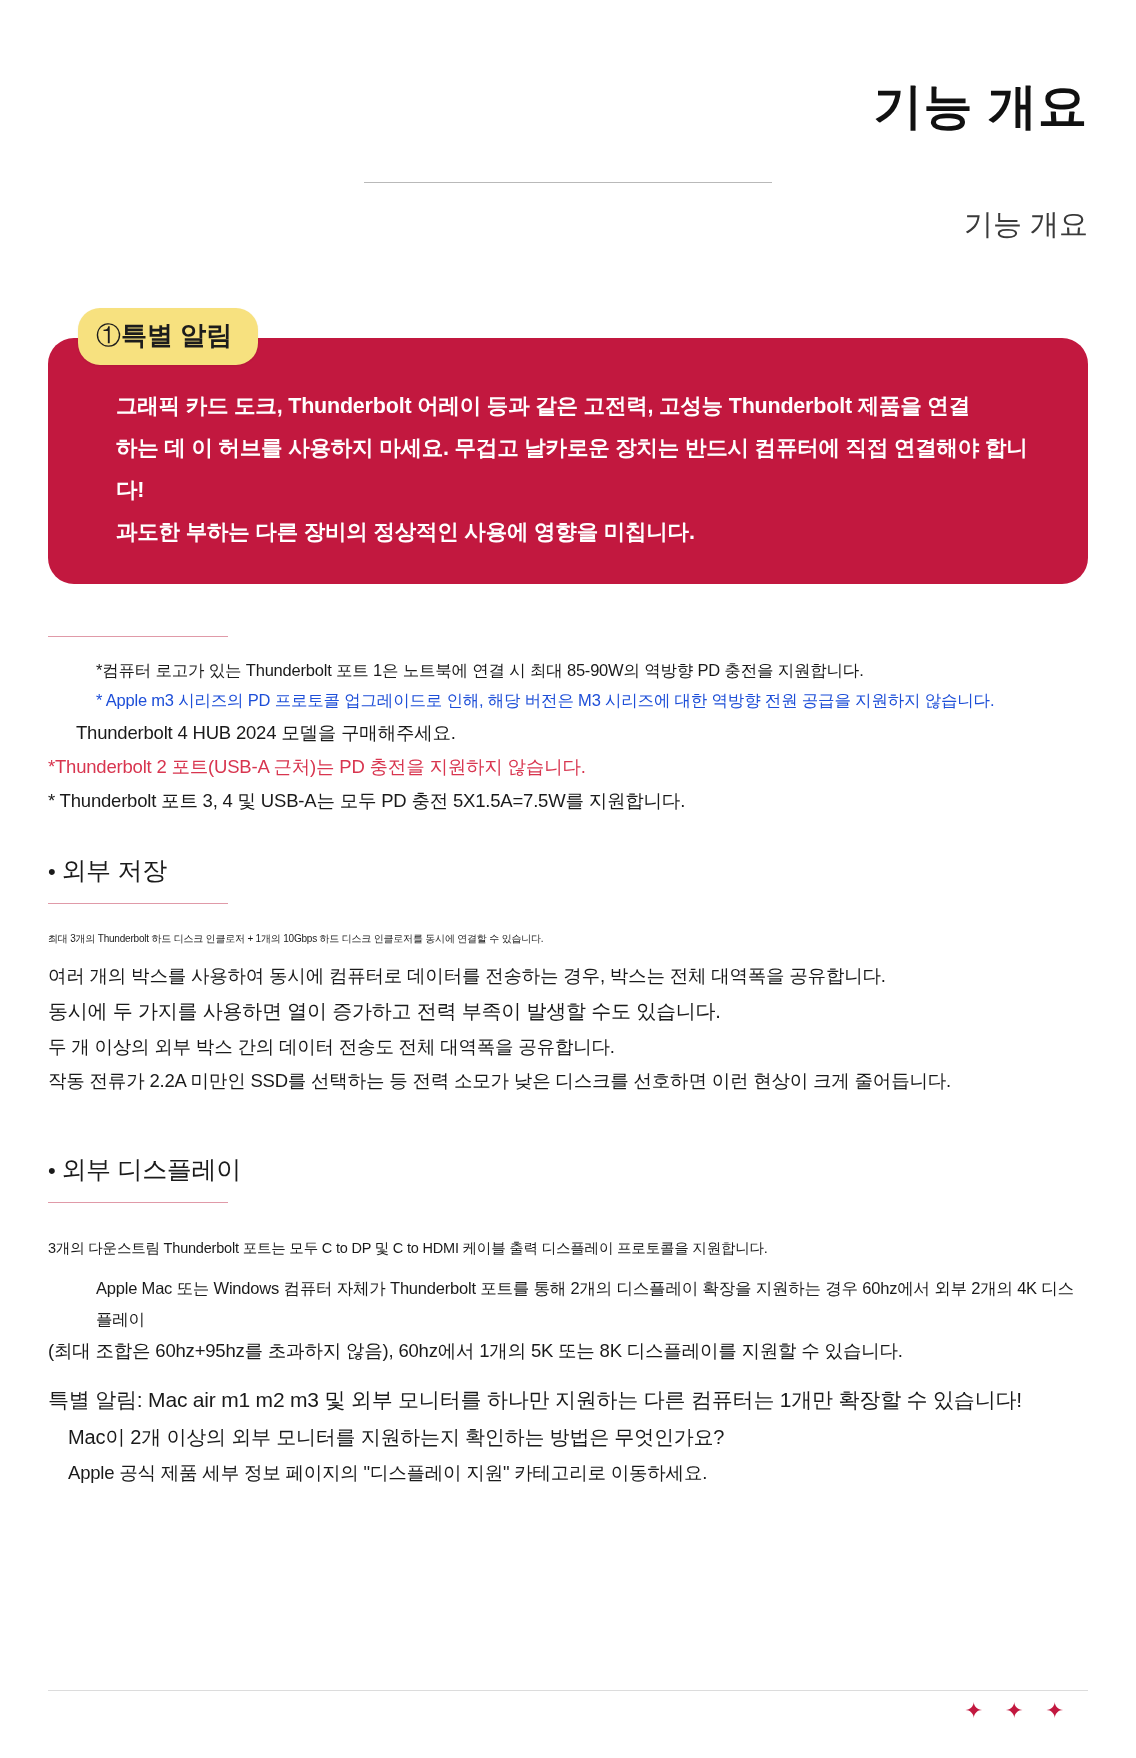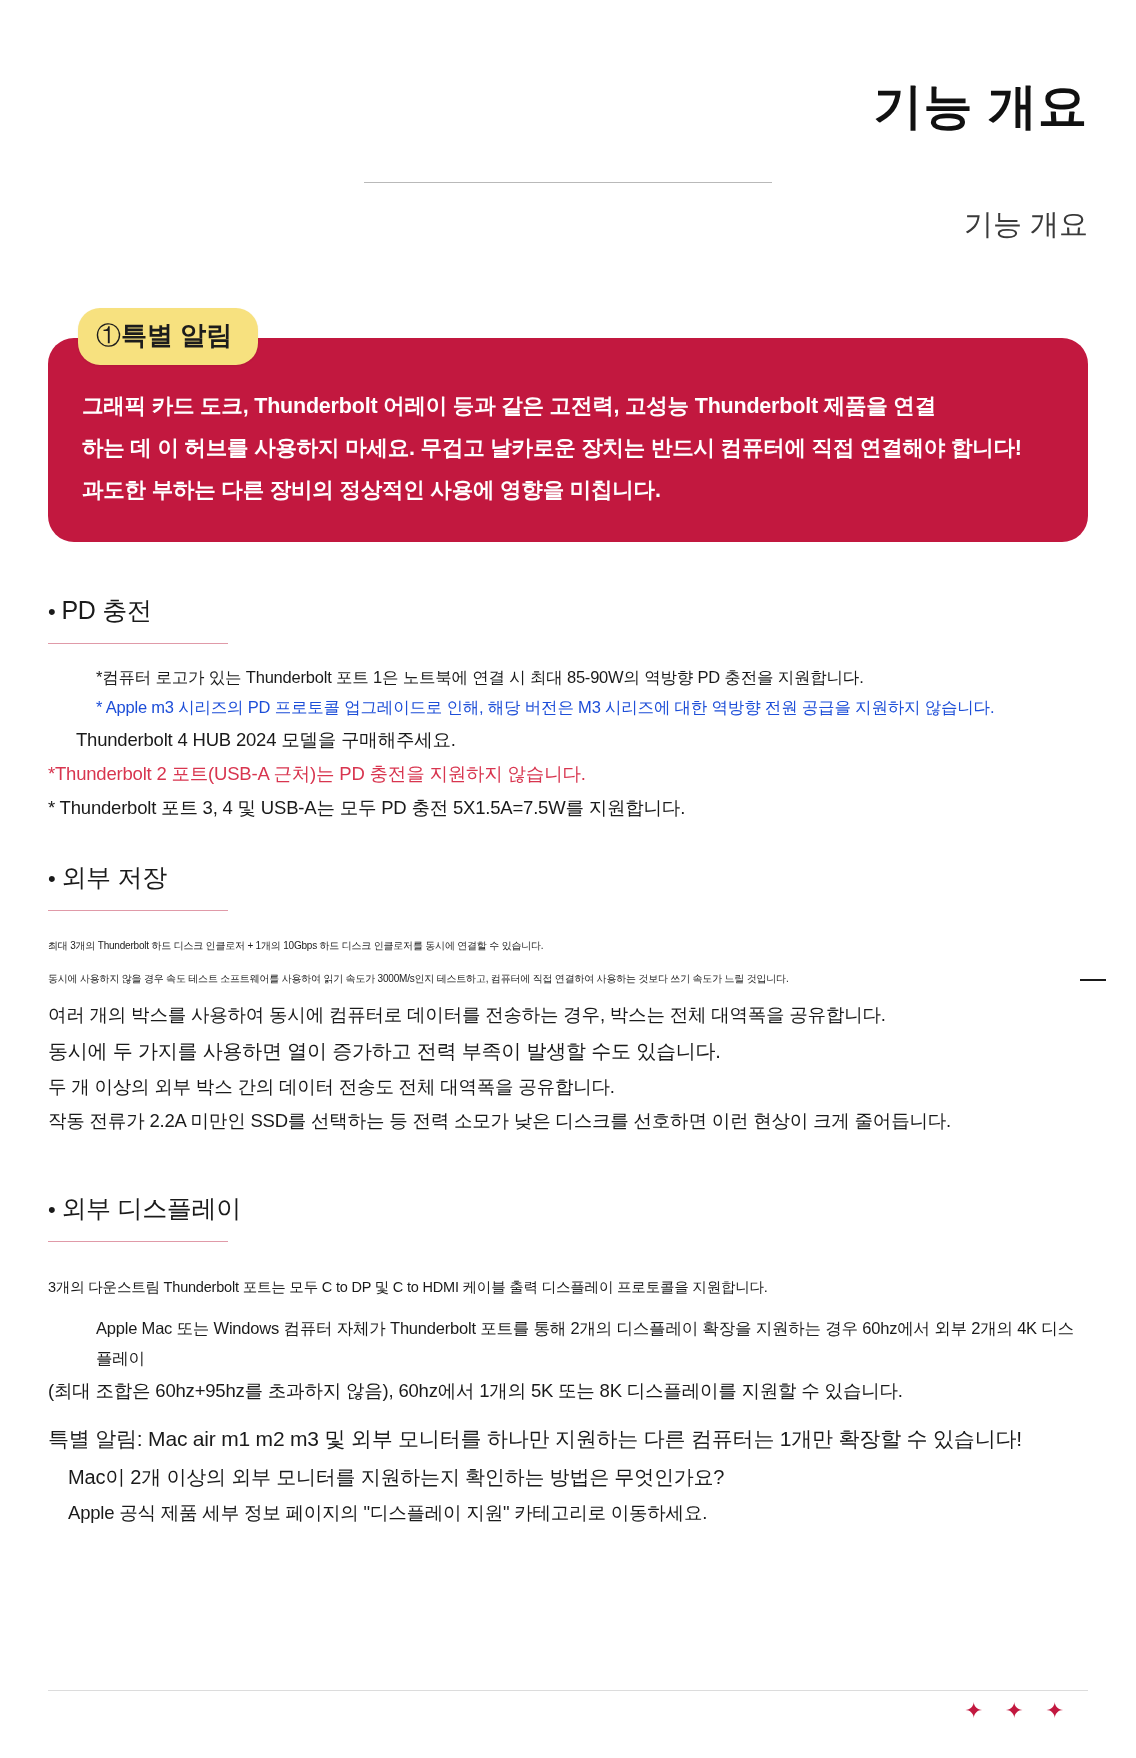--- a/index.html
+++ b/index.html
@@ -74,20 +74,21 @@
   }
   .notice-badge .num {
     font-weight: normal;
     font-size: 25px;
   }
   .notice-line {
     font-size: 21.5px;
     line-height: 1.95;
     font-weight: bold;
     letter-spacing: -0.2px;
+    margin-left: 34px;
   }
 
   
   .section {
     margin-top: 44px;
   }
   .section-title {
     font-size: 25px;
     color: #1a1a1a;
     font-weight: normal;
@@ -175,41 +176,37 @@
       <span class="num">①</span><span>특별 알림</span>
     </div>
     <div class="notice-card">
       <div class="notice-line">그래픽 카드 도크, Thunderbolt 어레이 등과 같은 고전력, 고성능 Thunderbolt 제품을 연결</div>
       <div class="notice-line">하는 데 이 허브를 사용하지 마세요. 무겁고 날카로운 장치는 반드시 컴퓨터에 직접 연결해야 합니다!</div>
       <div class="notice-line">과도한 부하는 다른 장비의 정상적인 사용에 영향을 미칩니다.</div>
     </div>
   </div>
 
   <div class="section" style="margin-top:52px;">
-    <div class="section-title">
-      <span class="bullet">•</span><span>PD 충전</span>
-    </div>
     <div class="section-rule"></div>
     <div class="lines">
       <div class="line sz-16">*컴퓨터 로고가 있는 Thunderbolt 포트 1은 노트북에 연결 시 최대 85-90W의 역방향 PD 충전을 지원합니다.</div>
       <div class="line sz-16 gray">* Apple m3 시리즈의 PD 프로토콜 업그레이드로 인해, 해당 버전은 M3 시리즈에 대한 역방향 전원 공급을 지원하지 않습니다.</div>
       <div class="line sz-18 indent-1">Thunderbolt 4 HUB 2024 모델을 구매해주세요.</div>
       <div class="line sz-18 red">*Thunderbolt 2 포트(USB-A 근처)는 PD 충전을 지원하지 않습니다.</div>
       <div class="line sz-18">* Thunderbolt 포트 3, 4 및 USB-A는 모두 PD 충전 5X1.5A=7.5W를 지원합니다.</div>
     </div>
   </div>
 
   <div class="section" style="margin-top:36px;">
     <div class="section-title">
       <span class="bullet">•</span><span>외부 저장</span>
     </div>
     <div class="section-rule"></div>
     <div class="lines" style="margin-top:26px;">
       <div class="line sz-13">최대 3개의 Thunderbolt 하드 디스크 인클로저 + 1개의 10Gbps 하드 디스크 인클로저를 동시에 연결할 수 있습니다.</div>
-      <div class="line sz-13 strike-tail" style="margin-top:14px;">동시에 사용하지 않을 경우 속도 테스트 소프트웨어를 사용하여 읽기 속도가 3000M/s인지 테스트하고, 컴퓨터에 직접 연결하여 사용하는 것보다 쓰기 속도가 느릴 것입니다.</div>
       <div class="line sz-18" style="margin-top:10px;">여러 개의 박스를 사용하여 동시에 컴퓨터로 데이터를 전송하는 경우, 박스는 전체 대역폭을 공유합니다.</div>
       <div class="line sz-20">동시에 두 가지를 사용하면 열이 증가하고 전력 부족이 발생할 수도 있습니다.</div>
       <div class="line sz-18">두 개 이상의 외부 박스 간의 데이터 전송도 전체 대역폭을 공유합니다.</div>
       <div class="line sz-18">작동 전류가 2.2A 미만인 SSD를 선택하는 등 전력 소모가 낮은 디스크를 선호하면 이런 현상이 크게 줄어듭니다.</div>
     </div>
   </div>
 
   <div class="section" style="margin-top:54px;">
     <div class="section-title">
       <span class="bullet">•</span><span>외부 디스플레이</span>

